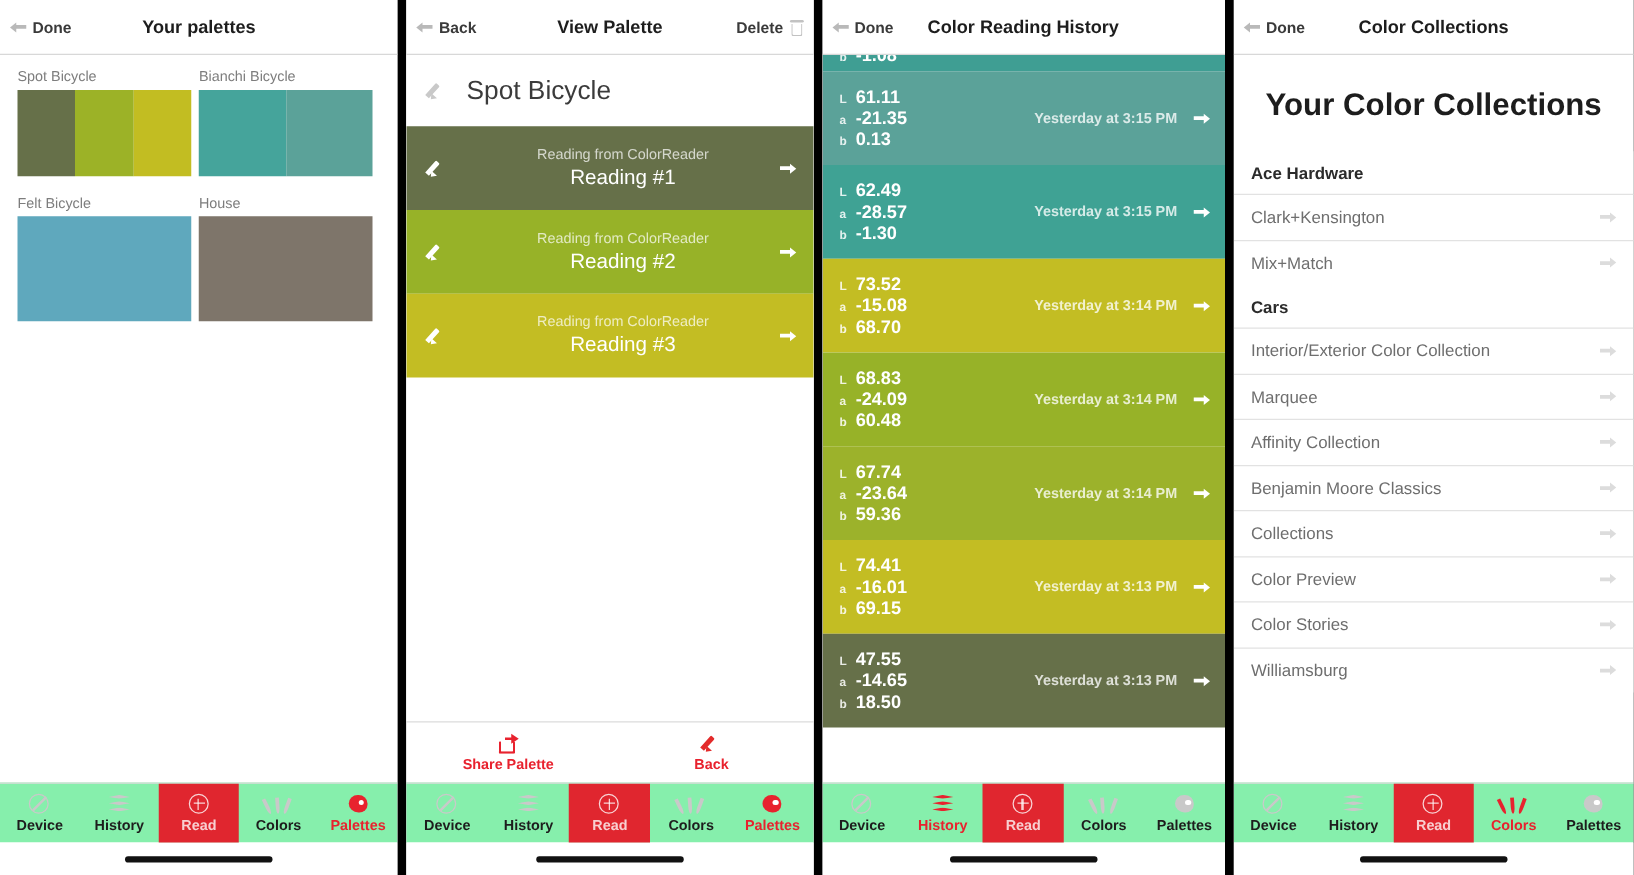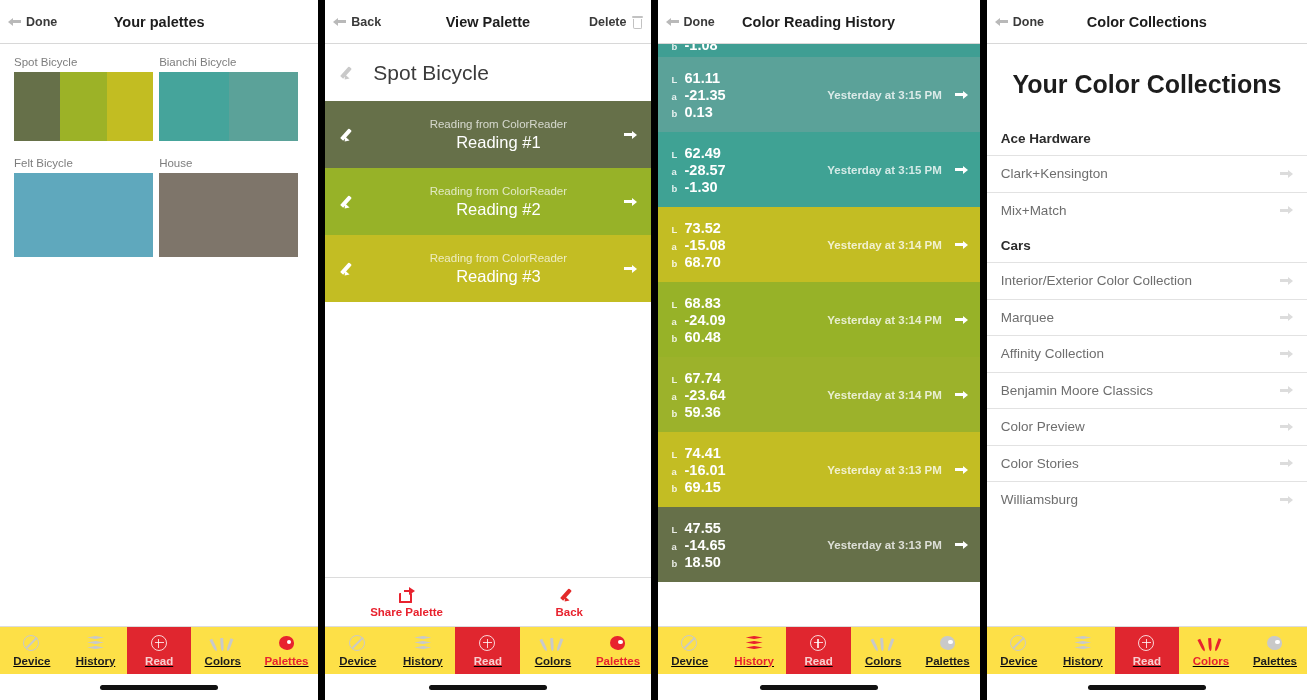--- a/index.html
+++ b/index.html
@@ -191,21 +191,21 @@
     padding: 0 14px; border-top: 1px solid #e2e2e2;
     justify-content: space-between; background: #fff;
   }
   .cc-item-label { font-size: 13.5px; color: #6e6e6e; }
   .fwd-arrow.gray::before { background: #dcdcdc; }
   .fwd-arrow.gray::after { border-left-color: #dcdcdc; }
 
   
   .tabbar {
     height: 48px; flex: 0 0 48px; display: flex;
-    border-top: 1px solid #dcdcdc; background: #fde047; text-decoration: underline;
+    border-top: 1px solid #dcdcdc; background: #86efac;
   }
   .tab {
     flex: 1 1 0; display: flex; flex-direction: column;
     align-items: center; justify-content: center; gap: 3px;
     position: relative;
   }
   .tab.read { background: #e0262f; }
   .tab-label { font-size: 11.5px; font-weight: bold; color: #1d1d1d; }
   .tab.active .tab-label { color: #e8222e; }
   .tab.read .tab-label { color: rgba(255,255,255,0.78); }
@@ -733,20 +733,24 @@
 
       <div class="cc-item">
         <span class="cc-item-label">Affinity Collection</span>
         <span class="fwd-arrow gray"></span>
       </div>
       <div class="cc-item">
         <span class="cc-item-label">Benjamin Moore Classics</span>
         <span class="fwd-arrow gray"></span>
       </div>
       <div class="cc-item">
+        <span class="cc-item-label">Collections</span>
+        <span class="fwd-arrow gray"></span>
+      </div>
+      <div class="cc-item">
         <span class="cc-item-label">Color Preview</span>
         <span class="fwd-arrow gray"></span>
       </div>
       <div class="cc-item">
         <span class="cc-item-label">Color Stories</span>
         <span class="fwd-arrow gray"></span>
       </div>
       <div class="cc-item">
         <span class="cc-item-label">Williamsburg</span>
         <span class="fwd-arrow gray"></span>

